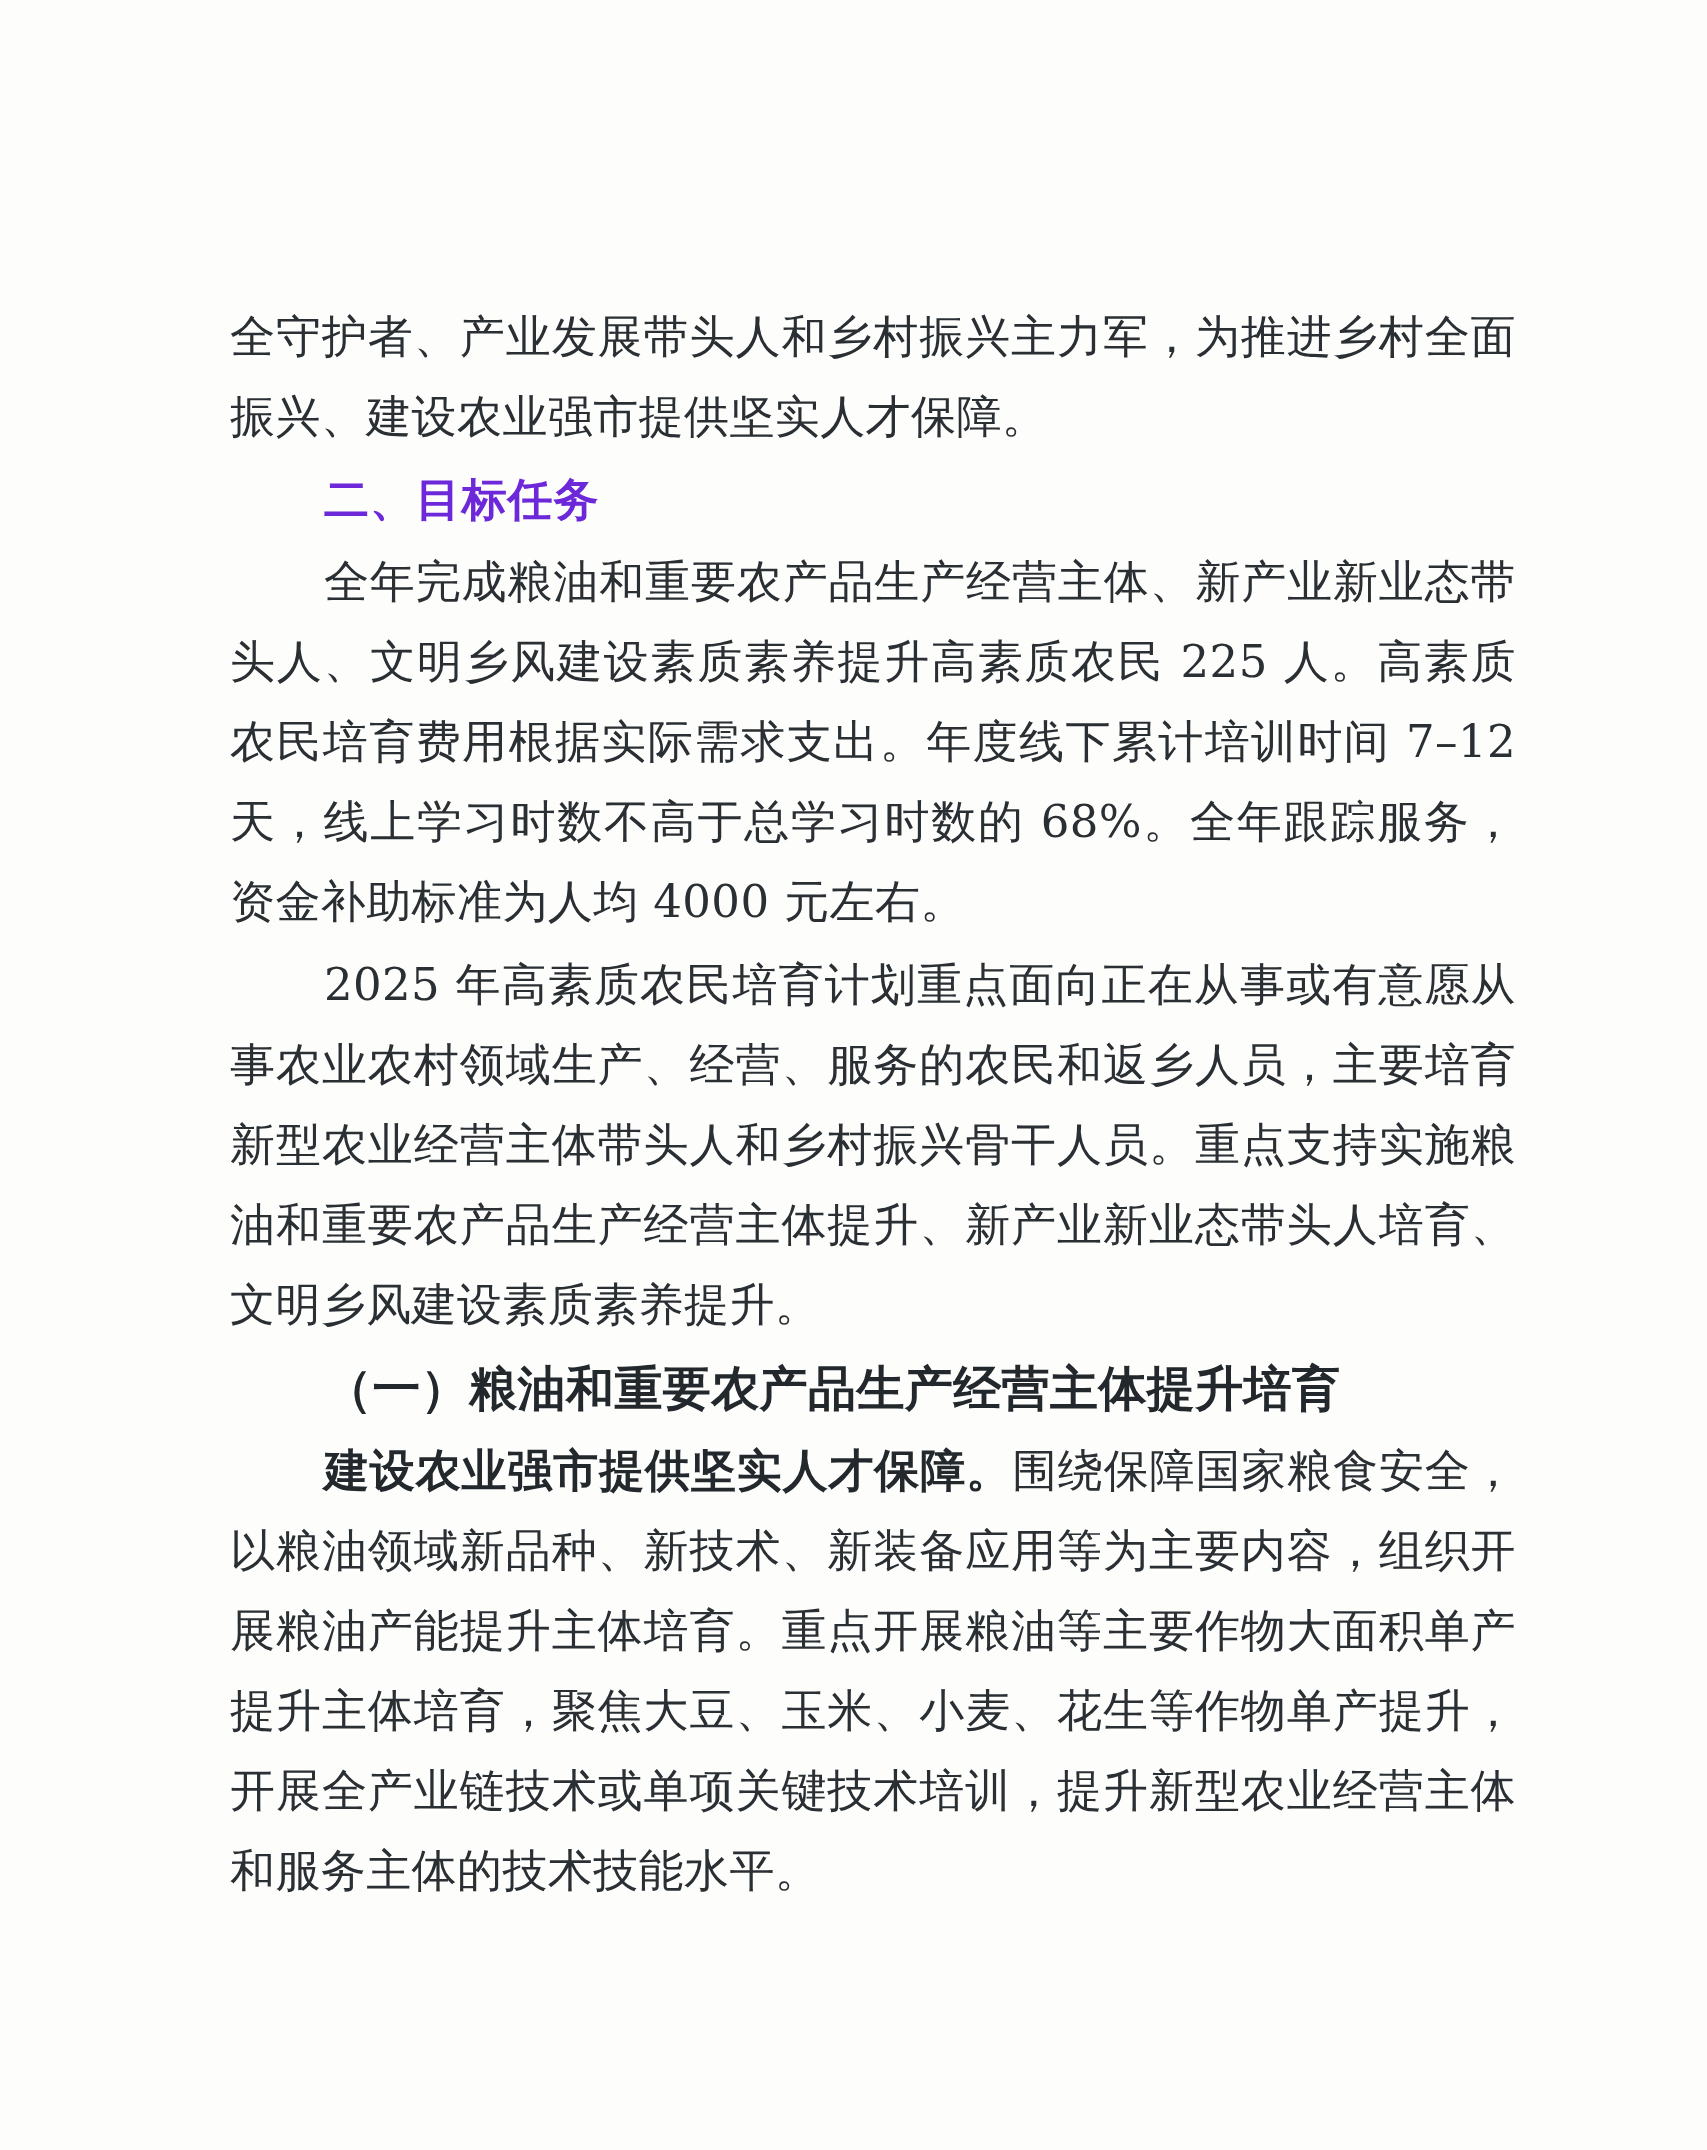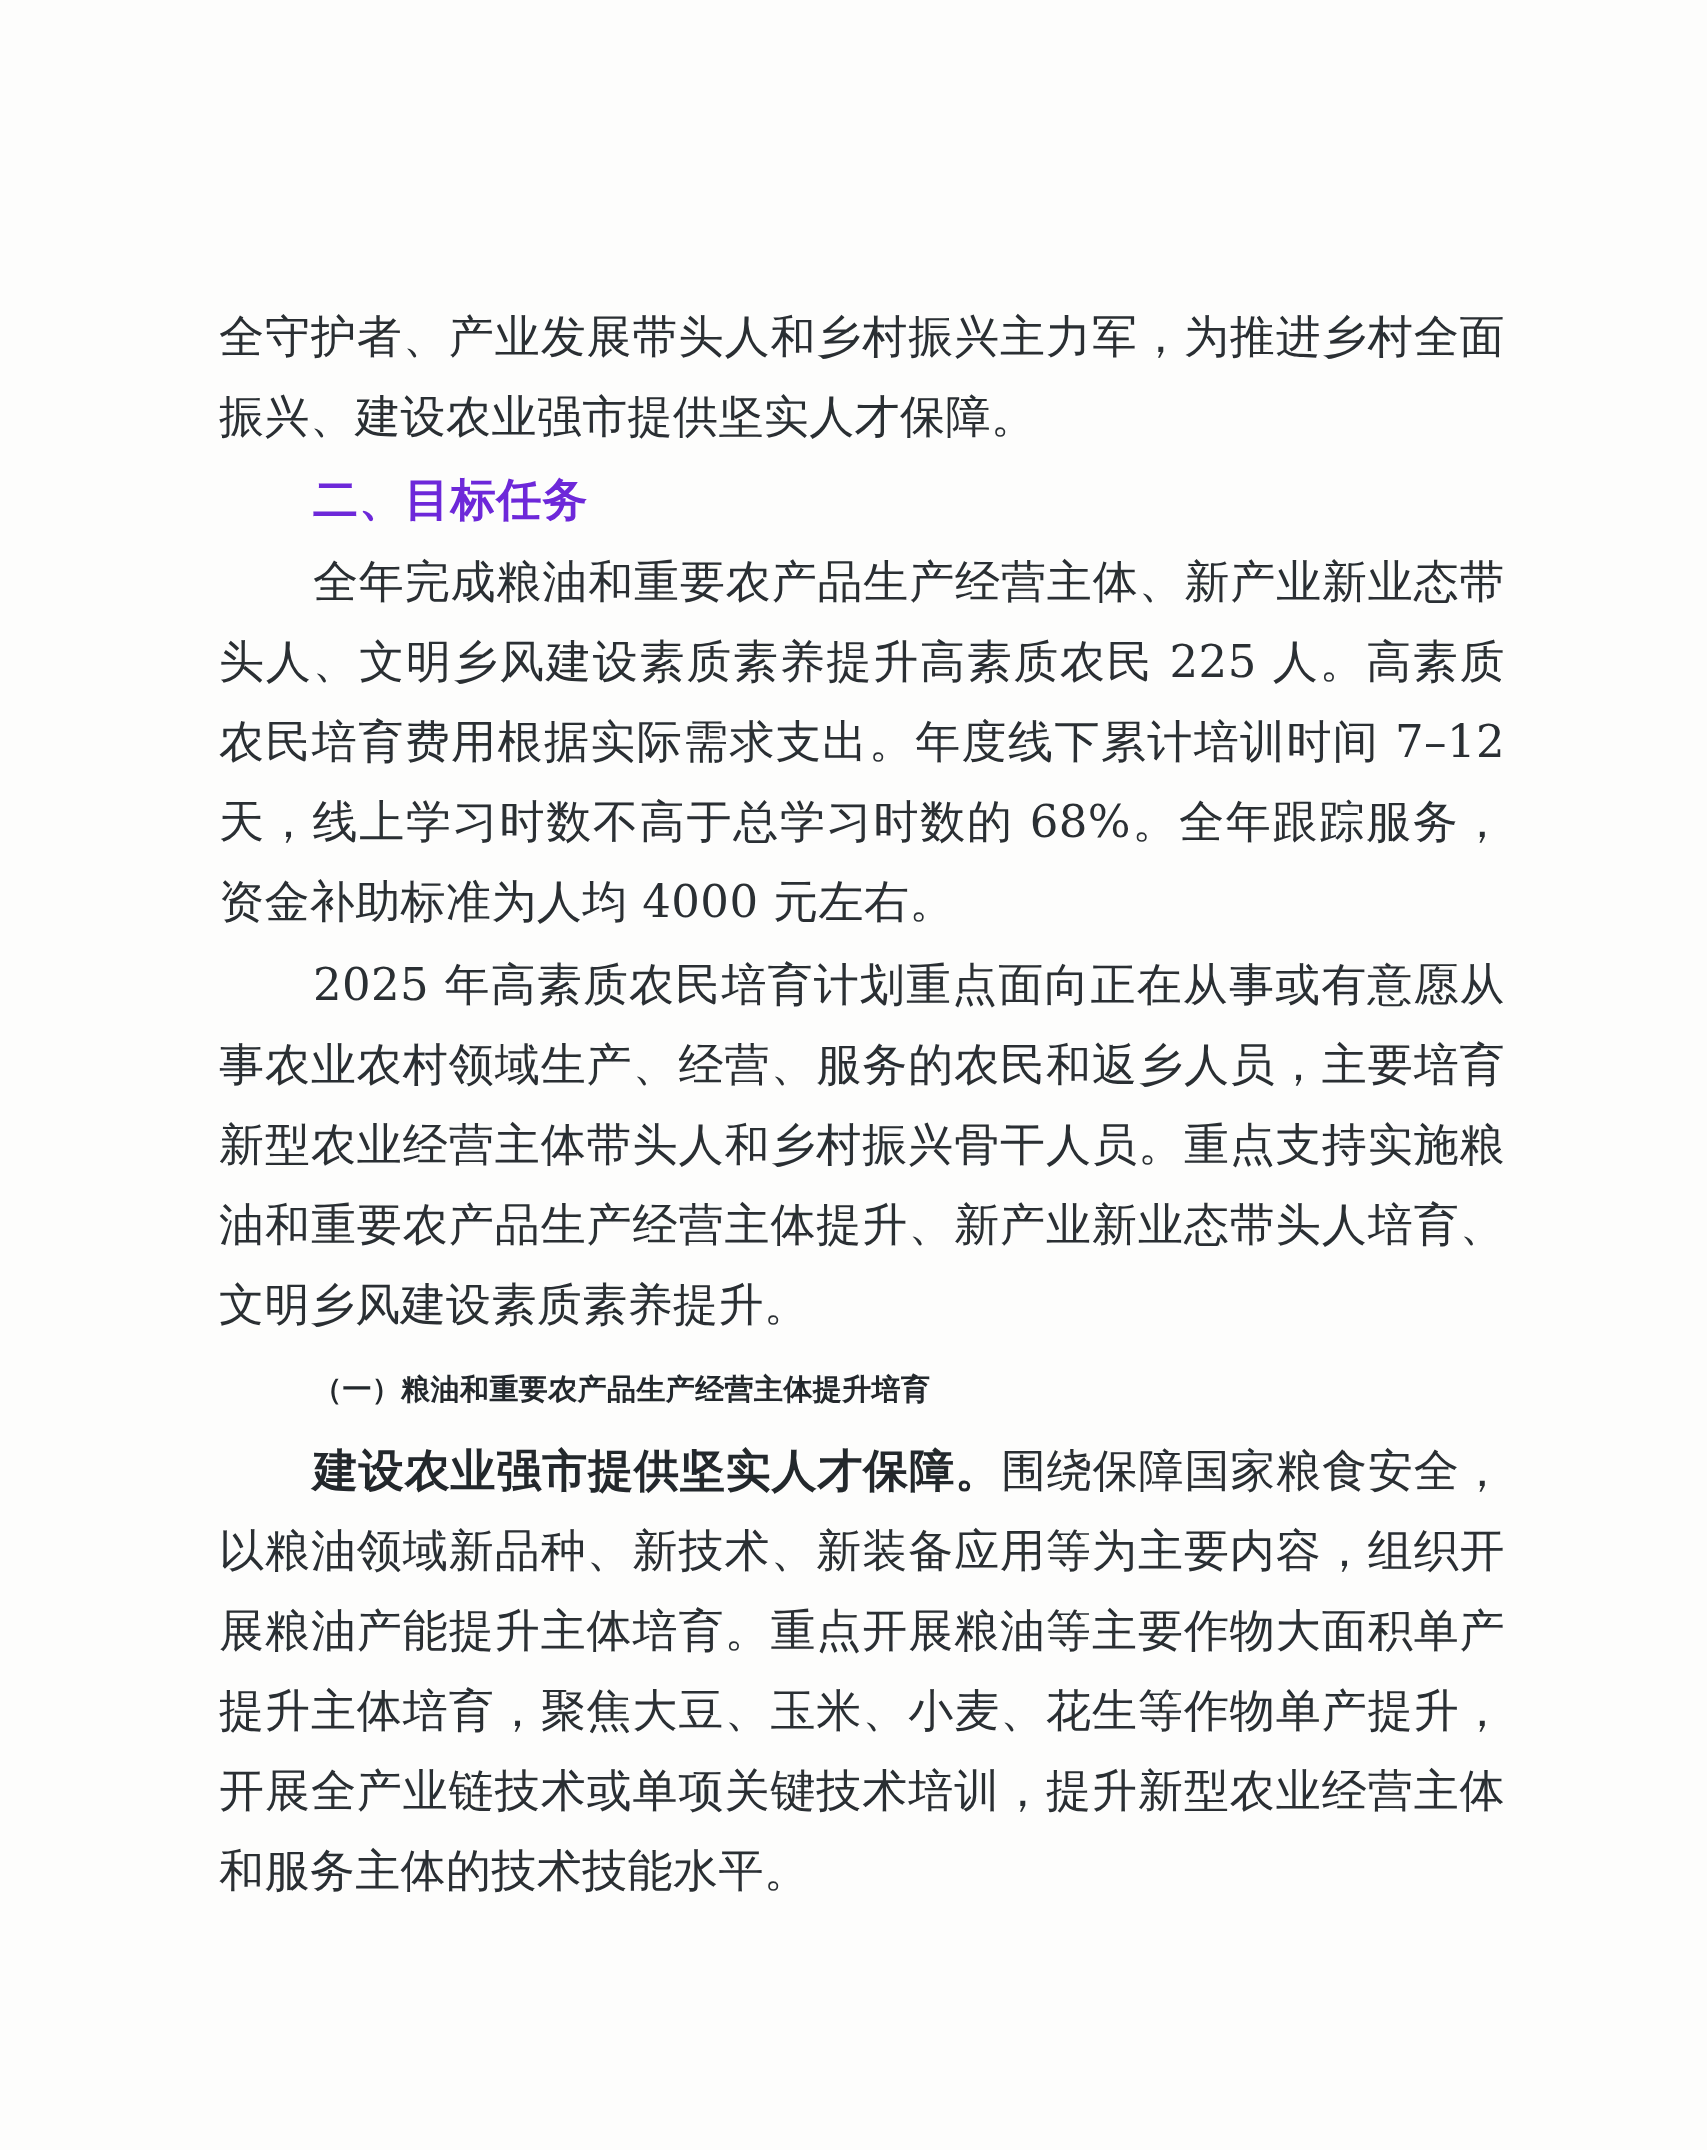--- a/index.html
+++ b/index.html
@@ -13,21 +13,21 @@
   .page {
     position: relative;
     width: 1708px;
     height: 2416px;
     background: #fdfdfc;
     box-sizing: border-box;
     overflow: hidden;
   }
   .content {
     position: absolute;
-    left: 219px;
+    left: 230px;
     top: 297px;
     width: 1286px;
   }
   .para {
     font-family: "DejaVu Serif", serif;
     font-size: 45px;
     line-height: 80px;
     color: #2a2f33;
     text-align: justify;
     text-justify: inter-ideograph;
@@ -43,21 +43,21 @@
     font-size: 45px;
     line-height: 80px;
     color: #6d28d9;
     text-indent: 94px;
     margin: 3.4px 0 1.7px 0;
     letter-spacing: 0.9px;
   }
   .subheading {
     font-family: Liberation Serif, serif;
     font-weight: bold;
-    font-size: 29px;
+    font-size: 48px;
     line-height: 80px;
     color: #23282c;
     text-indent: 94px;
     margin: 4.3px 0 1.7px 0;
     letter-spacing: 0.4px;
   }
   .lead {
     font-family: "DejaVu Sans", sans-serif;
     font-weight: bold;
     color: #23282c;

